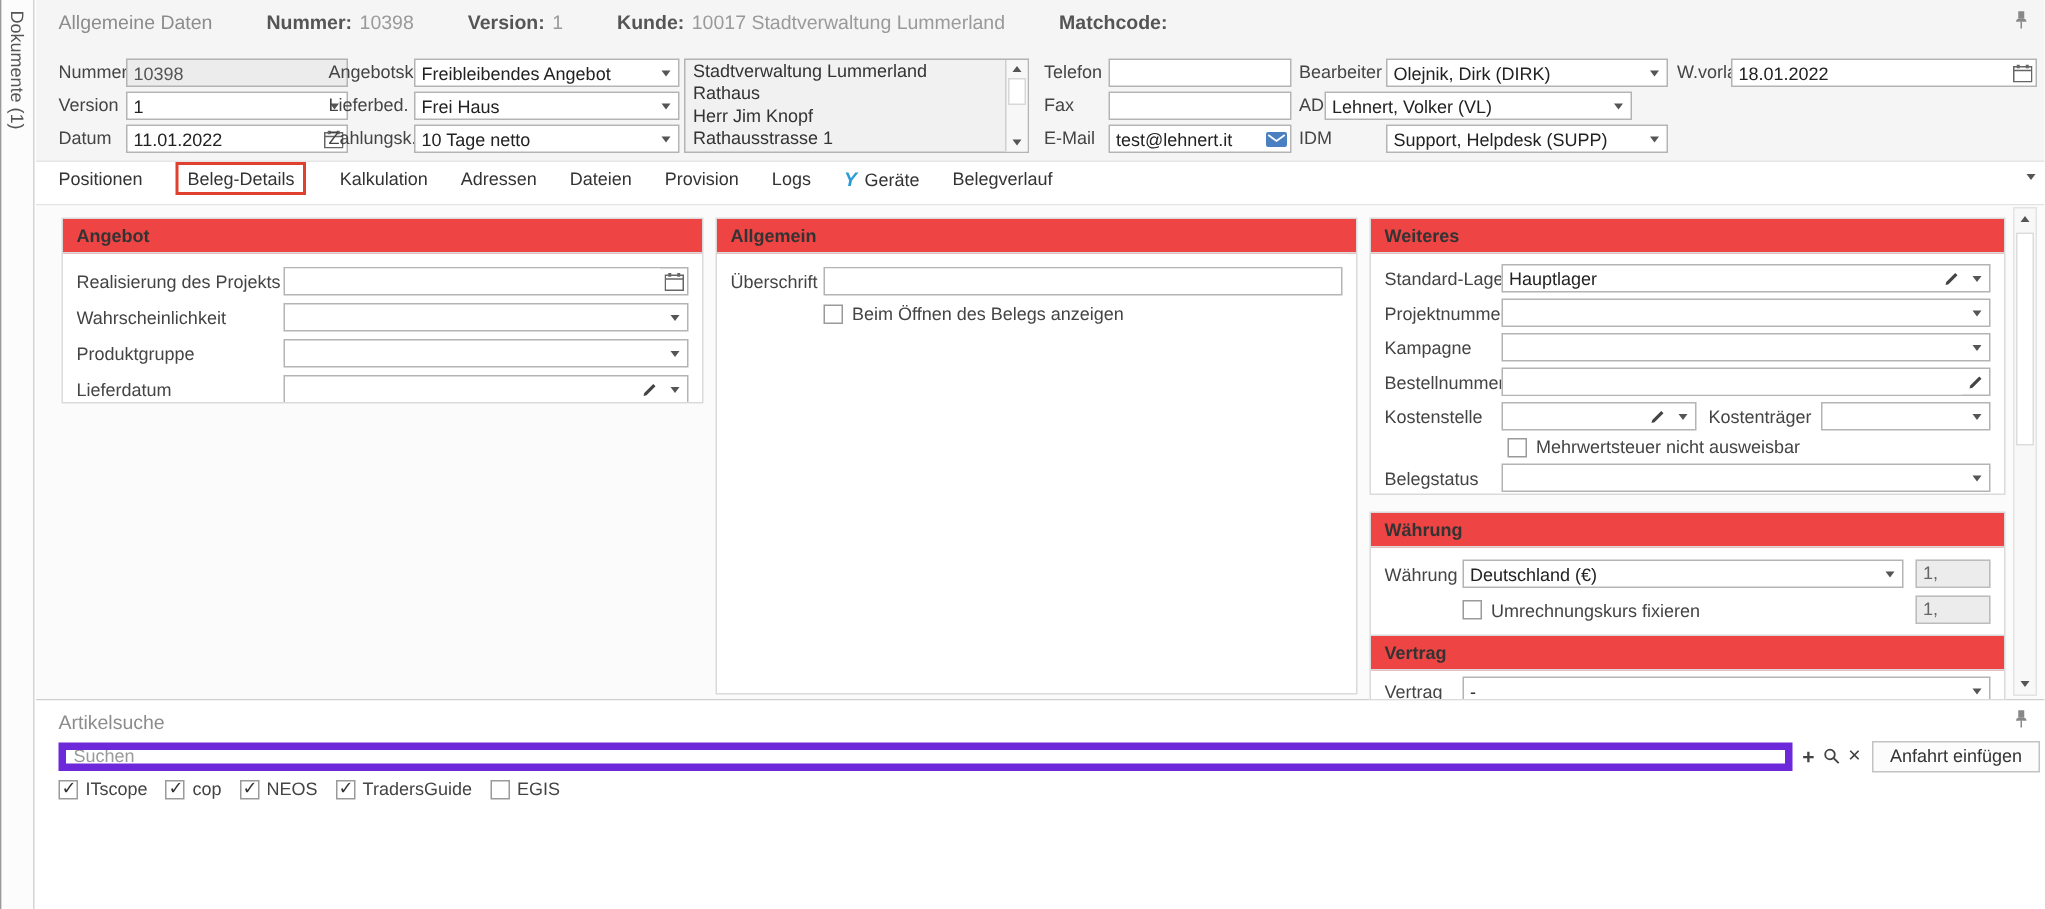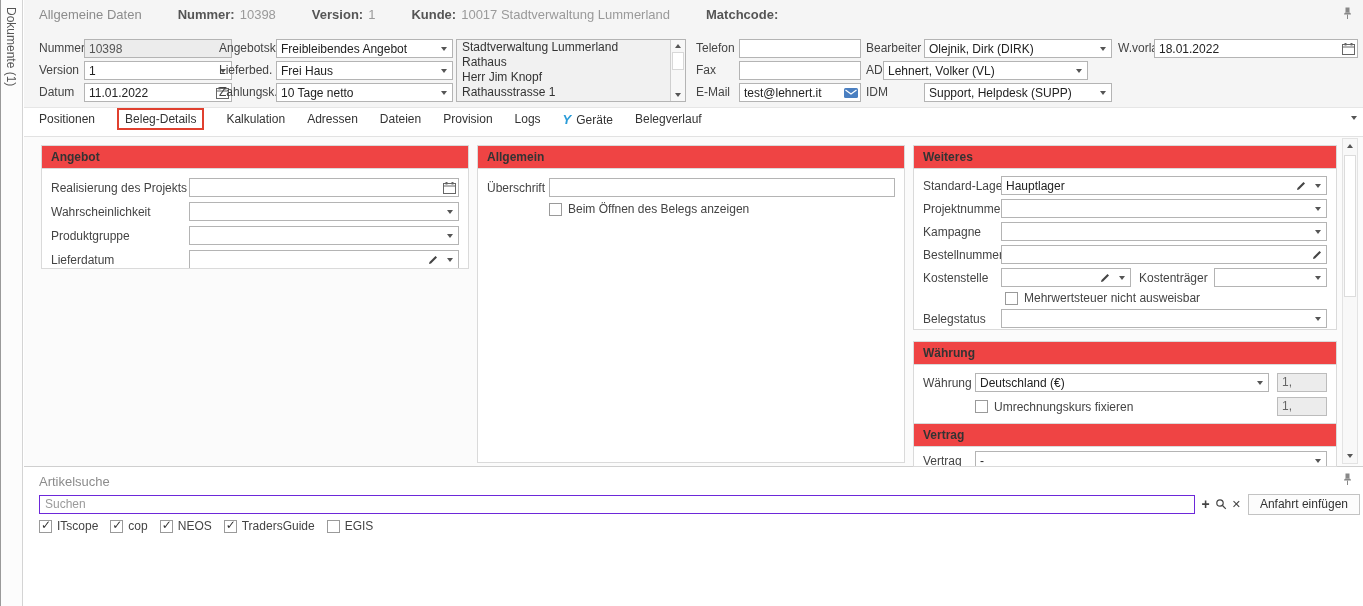--- a/index.html
+++ b/index.html
@@ -68,21 +68,21 @@
   .vscroll{position:absolute;left:1318px;top:1px;width:16px;height:326px;background:#f8f8f8;border:1px solid #e3e3e3;display:flex;flex-direction:column;align-items:center;}
   .vscroll .sb-btn{height:14px;width:100%;display:flex;align-items:center;justify-content:center;cursor:pointer;}
   .vscroll .sb-track{flex:1;width:100%;position:relative;}
   .vscroll .sb-thumb{position:absolute;top:2px;left:1px;right:1px;height:142px;background:#fff;border:1px solid #dcdcdc;cursor:grab;}
 
   
   .artikel{position:absolute;left:23px;top:467px;width:1340px;height:139px;background:#fff;}
   .artikel-title{position:absolute;left:15px;top:7px;color:#8c8c8c;font-size:13px;}
   .artikel-pin{position:absolute;right:12px;top:6px;cursor:pointer;}
   .search-row{position:absolute;left:15px;top:27px;right:4px;height:20px;display:flex;align-items:center;}
-  .search-input{flex:1;height:19px;border:1px solid #6d28d9;padding:0 5px;font:inherit;color:#222;outline:none;}
+  .search-input{flex:1;height:19px;border:5px solid #6d28d9;padding:0 5px;font:inherit;color:#222;outline:none;}
   .search-input::placeholder{color:#9a9a9a;}
   .search-icons{display:flex;align-items:center;gap:5px;margin:0 7px;}
   .sicon{cursor:pointer;color:#444;display:flex;align-items:center;justify-content:center;}
   .plus-glyph{font-size:14px;font-weight:bold;line-height:14px;}
   .x-glyph{font-size:11px;line-height:12px;}
   .anfahrt-btn{height:21px;padding:0 11px;border:1px solid #c3c3c3;background:#fcfcfc;color:#333;font:inherit;cursor:pointer;white-space:nowrap;}
   .sources-row{position:absolute;left:15px;top:52px;display:flex;align-items:center;gap:12px;}
   .source{display:flex;align-items:center;gap:5px;cursor:pointer;}
 </style>
 </head>

